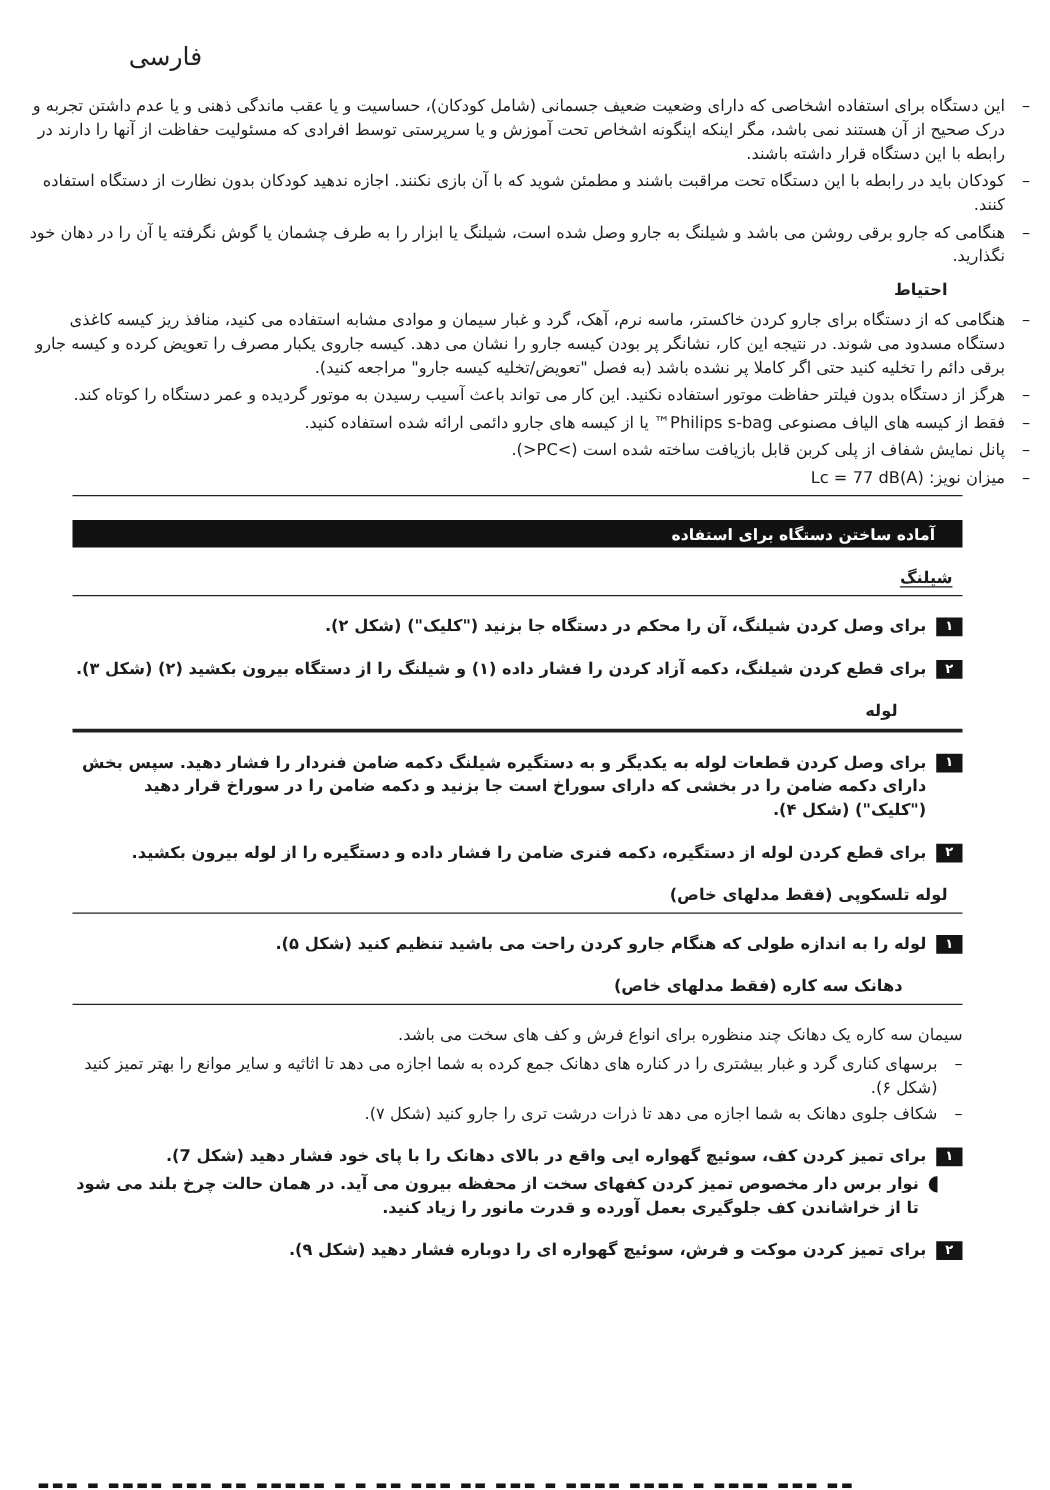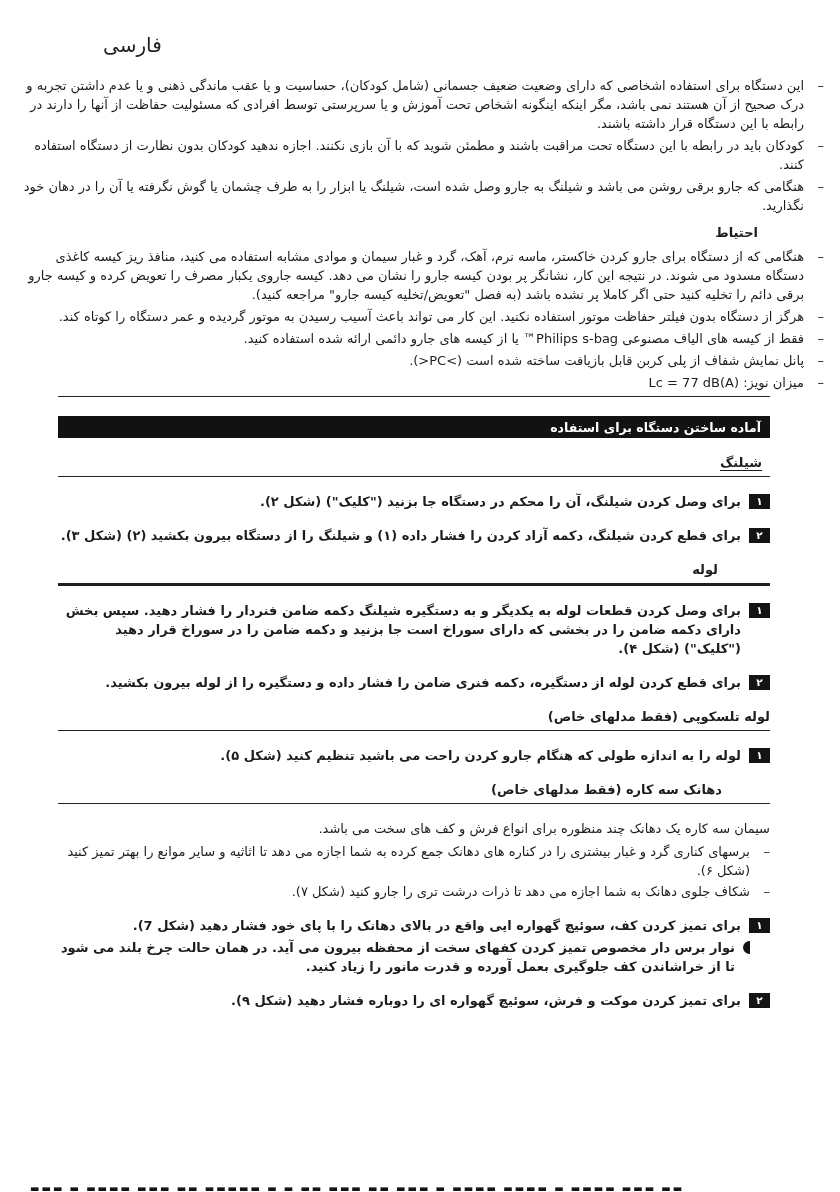--- a/index.html
+++ b/index.html
@@ -18,29 +18,29 @@
   .blist{margin:0;}
   .blist.wide{margin-left:-42px;margin-right:-54px;}
   .brow{display:flex;gap:9px;margin-bottom:3px;}
   .dash{flex:0 0 auto;width:11px;color:#1d1d1d;}
   .btext{flex:1;}
   
   .h-bold{font-weight:bold;font-size:13px;}
   .cau-h{margin:8px 12px 5px 0;}
   .emf-h{margin:15px 2px 0 0;}
   .sub-h{margin:15px 0 0 0;}
-  .ind8{margin-right:8px;} .ind12{} .ind48{margin-right:48px;} .ind52{margin-right:52px;}
+  .ind8{margin-right:8px;} .ind12{margin-right:12px;} .ind48{margin-right:48px;} .ind52{margin-right:52px;}
   .ulined{text-decoration:underline;text-underline-offset:3px;}
   .rule{border-bottom:1.6px solid #202020;margin-top:4px;}
   .rule.thick{border-bottom-width:3px;}
   .par{margin:15px 0 0 0;}
   
   .barhead{
     margin-top:19px;height:22px;background:#121212;color:#fff;
-    display:flex;align-items:center;padding:0 9px;font-weight:bold;font-size:12.5px;
+    display:flex;align-items:center;padding:0 22px;font-weight:bold;font-size:12.5px;
   }
   
   .step{display:flex;gap:8px;margin-top:15px;font-weight:bold;}
   .stepnum{
     flex:0 0 auto;width:21px;height:15px;margin-top:2px;background:#141414;color:#fff;
     font-size:10.5px;font-weight:bold;text-align:center;line-height:15px;
   }
   .steptext{flex:1;}
   .substep{display:flex;gap:8px;margin:3px 20px 0 0;font-weight:bold;}
   .halfdot{flex:0 0 auto;width:7px;height:13px;margin-top:3px;background:#141414;border-radius:7px 0 0 7px;}

